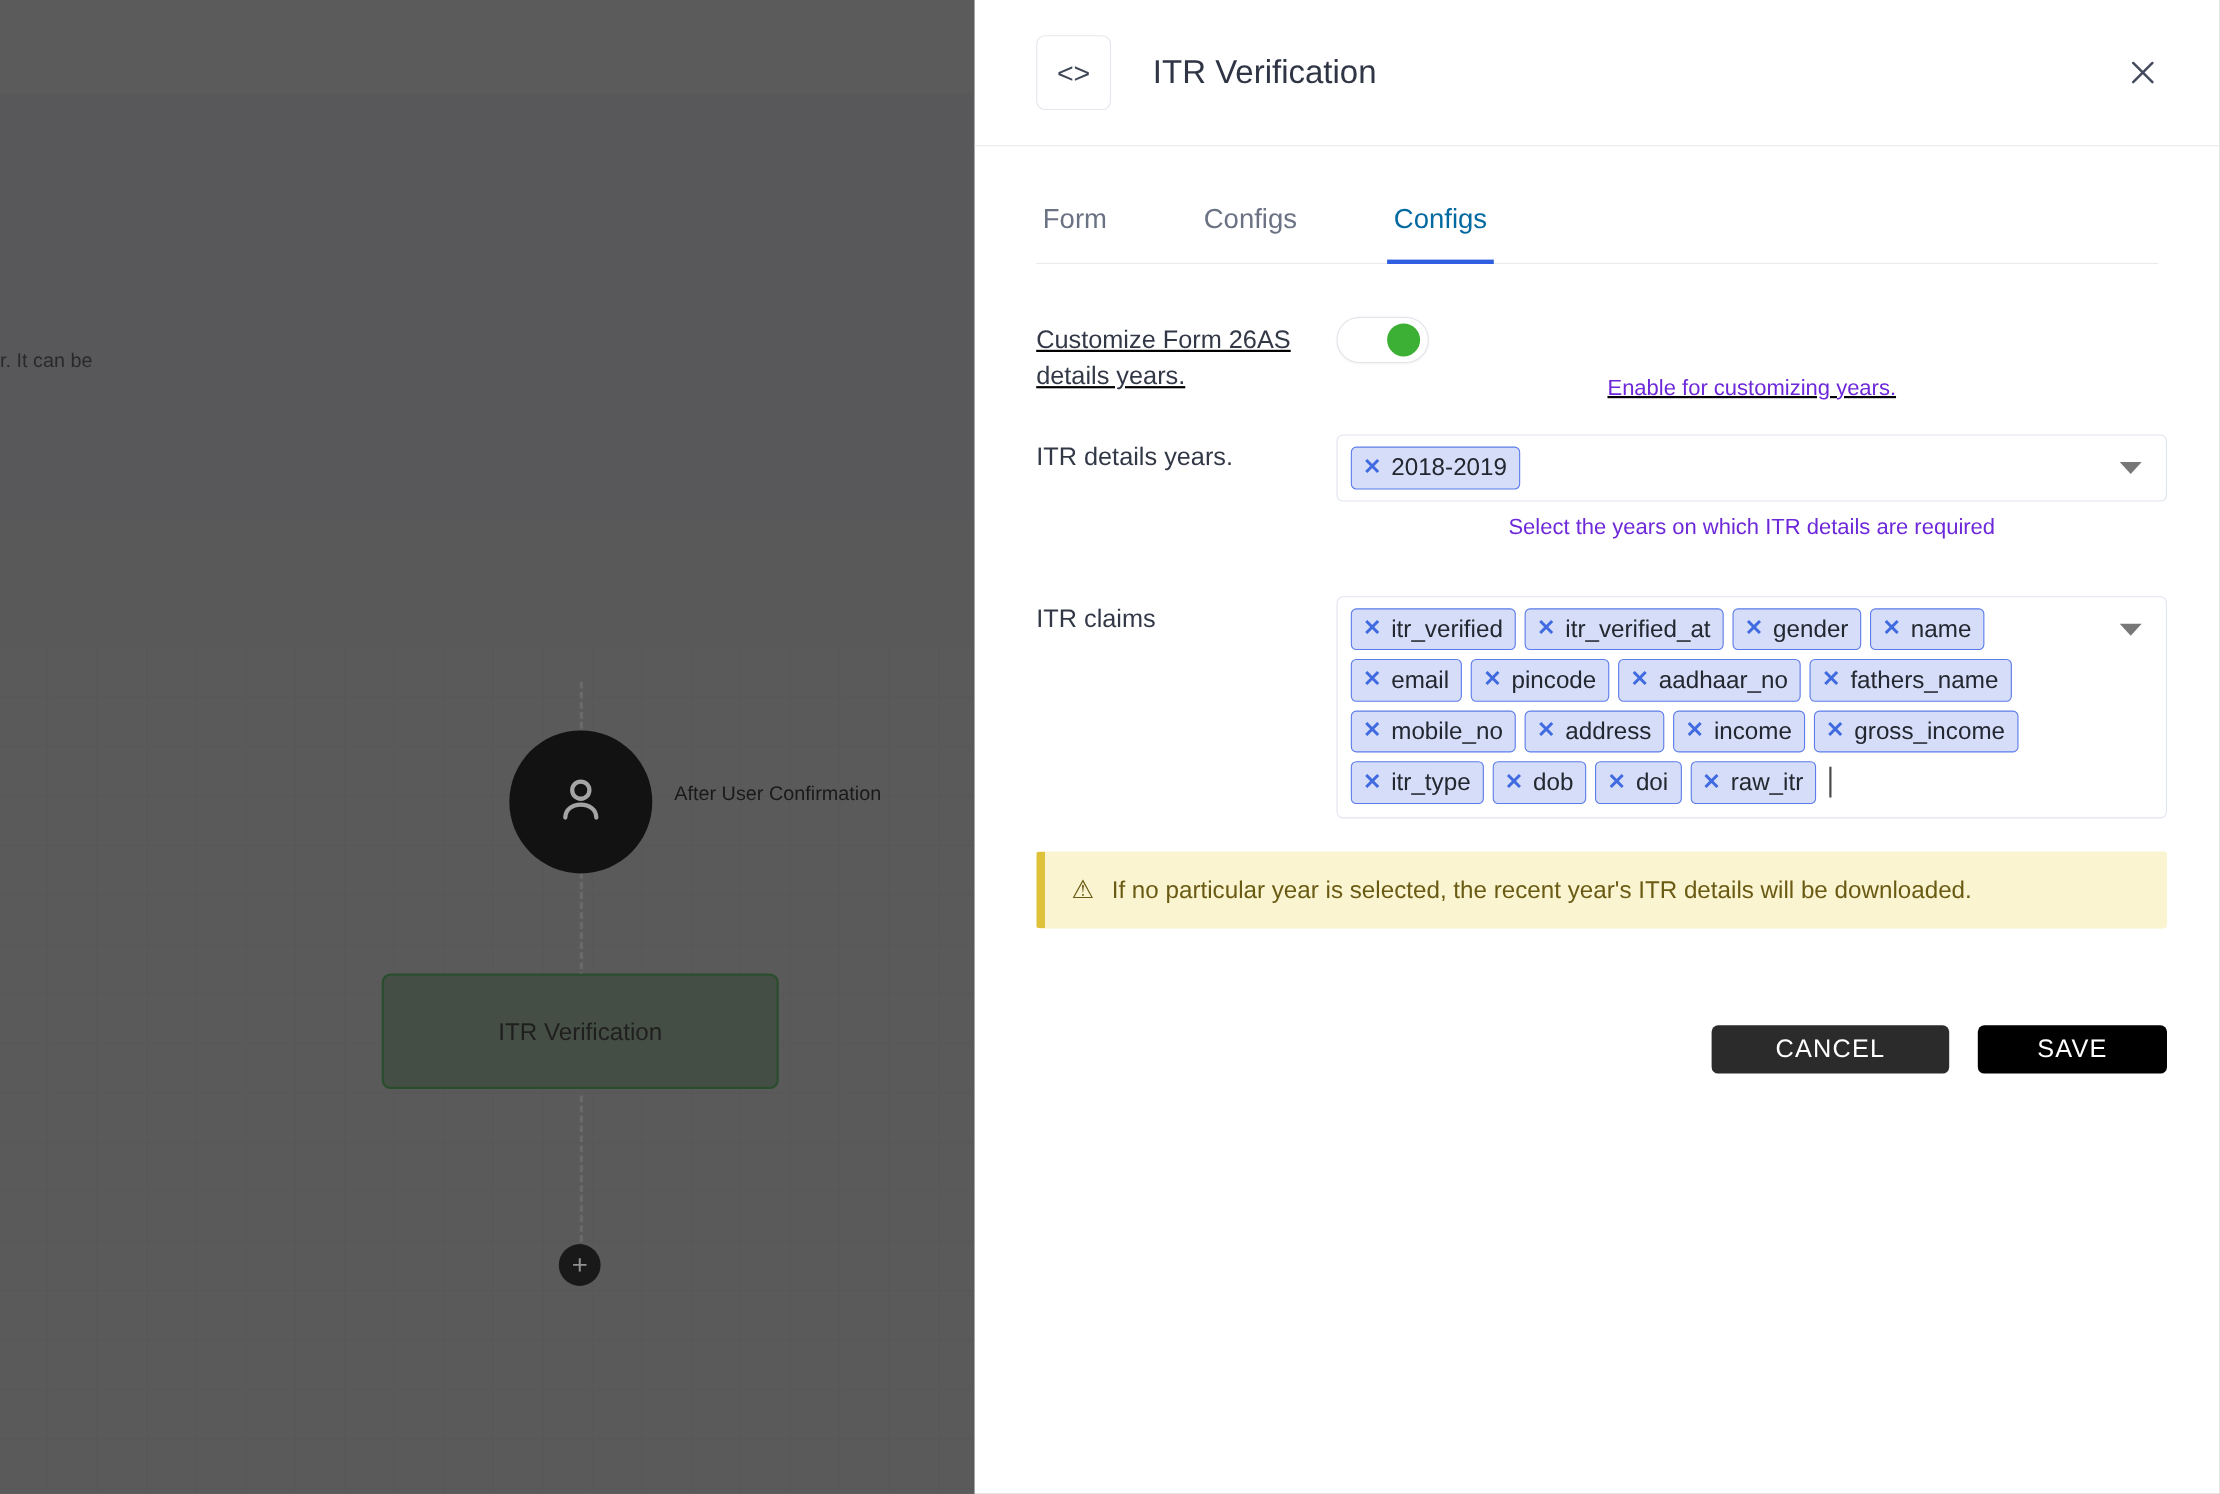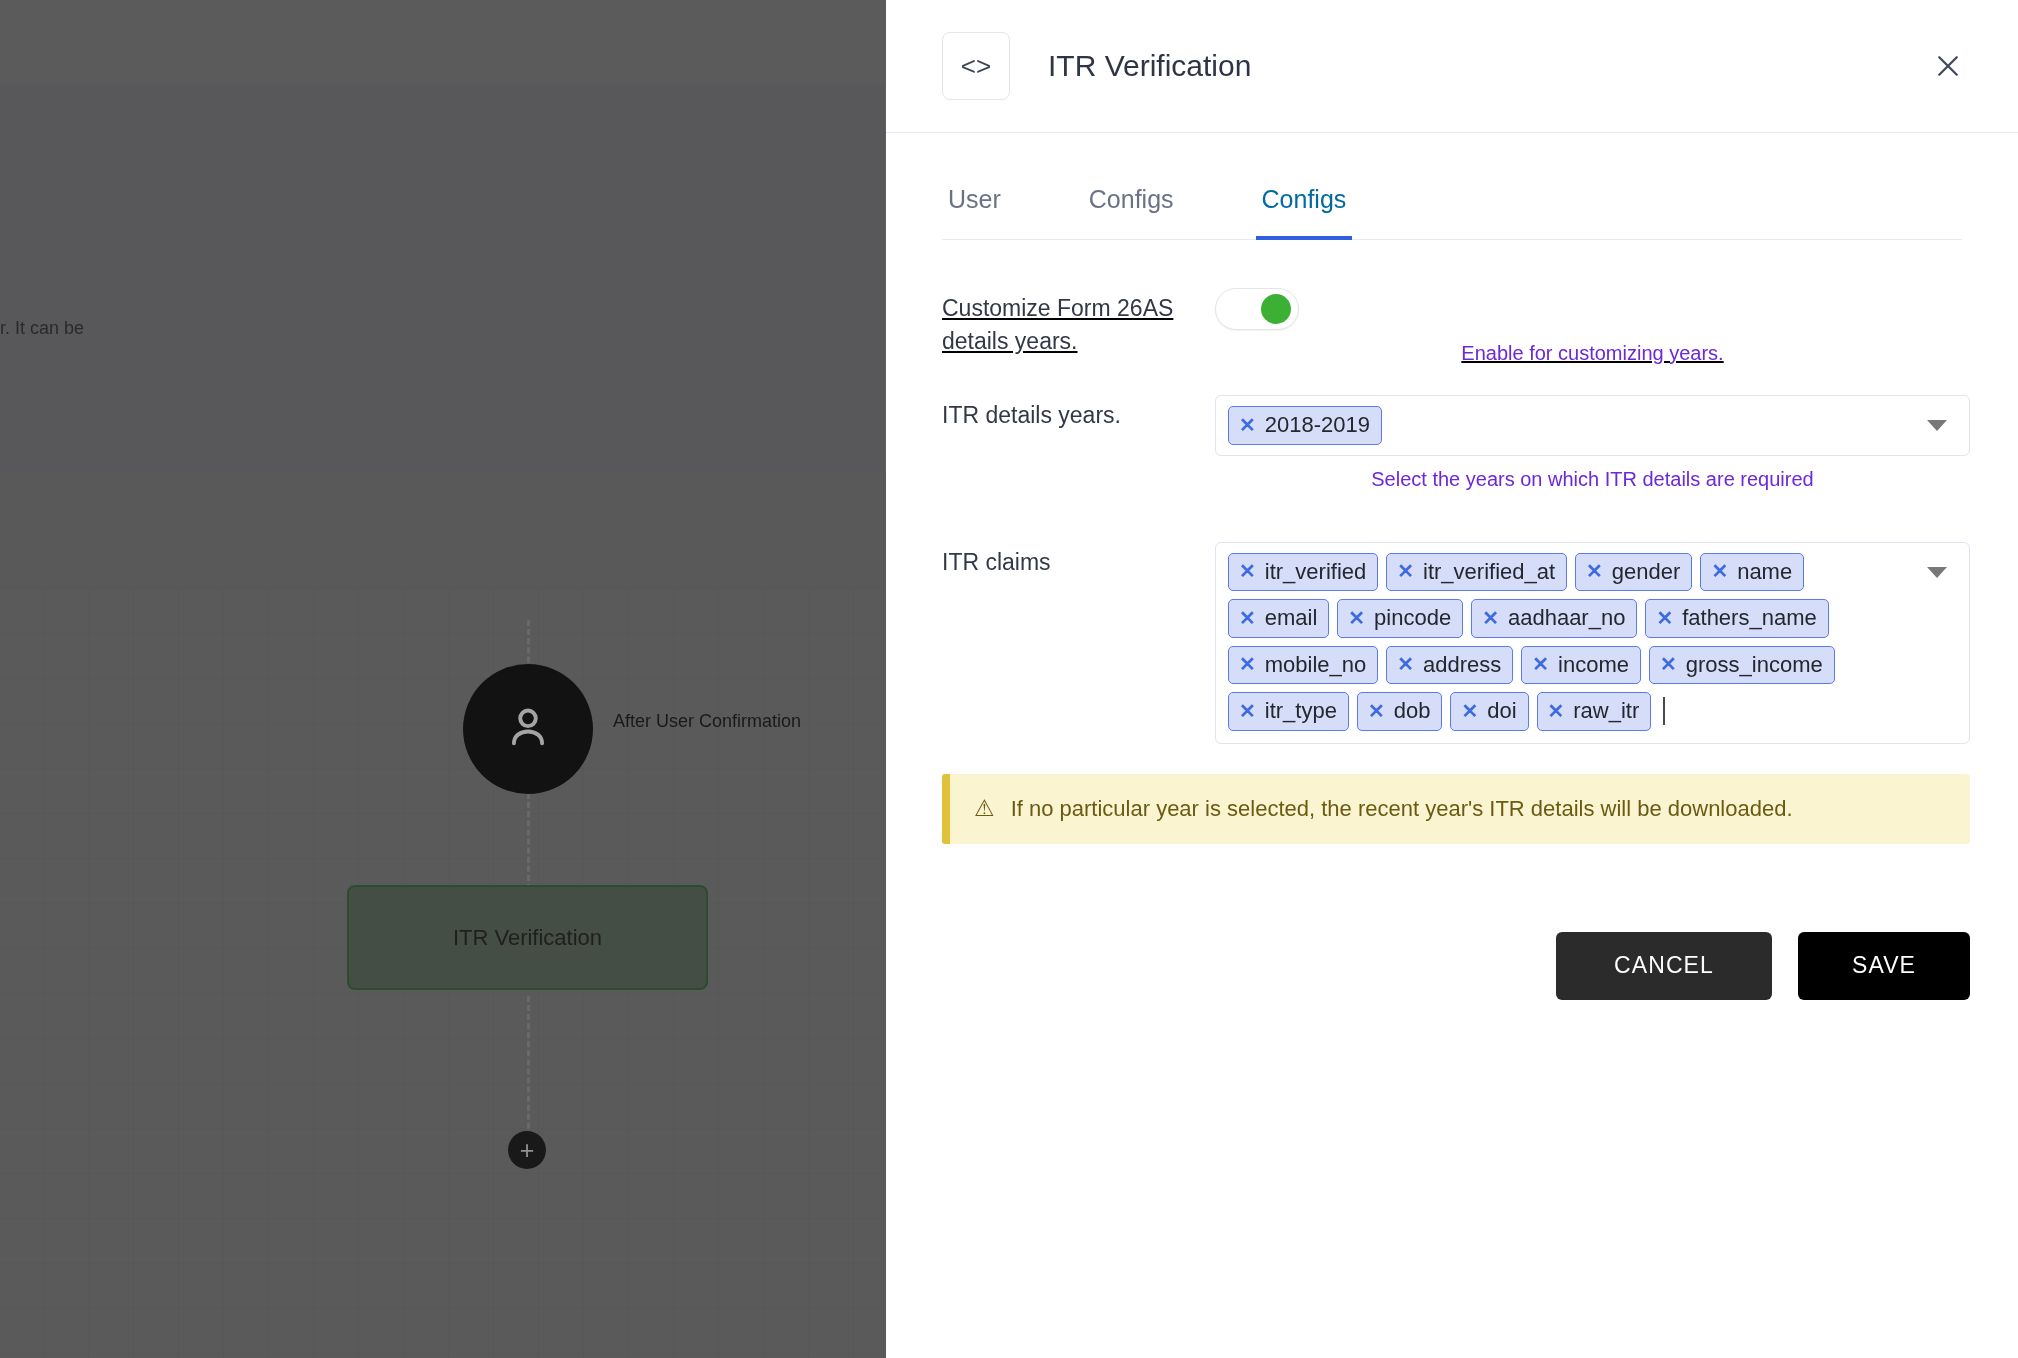--- a/index.html
+++ b/index.html
@@ -229,21 +229,21 @@
 
   #drawer-actions {
     display: flex; justify-content: flex-end; gap: 26px;
     margin-top: 88px;
   }
   .btn {
     border: none; border-radius: 6px;
     font-size: 23px; letter-spacing: 1.1px;
     font-family: "Liberation Sans", sans-serif;
     cursor: pointer;
-    padding: 0 40px; height: 68px;
+    padding: 0 40px; height: 44px;
     color: #fff;
   }
   #cancel-button { background: #2b2b2b; min-width: 216px; }
   #save-button { background: #000000; min-width: 172px; }
 </style>
 </head>
 <body>
 
 <div id="backdrop">
   <div id="canvas-grid"></div>
@@ -290,21 +290,21 @@
       <svg viewBox="0 0 24 24" width="30" height="30" fill="none" stroke="#434a5c" stroke-width="1.8" stroke-linecap="round">
         <line x1="5" y1="5" x2="19" y2="19"></line>
         <line x1="19" y1="5" x2="5" y2="19"></line>
       </svg>
     </div>
   </div>
 
   <div id="drawer-body">
 
     <div id="tabs">
-      <div class="tab">User</div>
+      <div class="tab">Form</div>
       <div class="tab">Configs</div>
       <div class="tab active">Configs</div>
     </div>
 
     <div class="row" id="row-customize">
       <div class="row-label">Customize Form 26AS details years.</div>
       <div class="row-field">
         <div id="toggle">
           <div id="toggle-knob"></div>
         </div>

